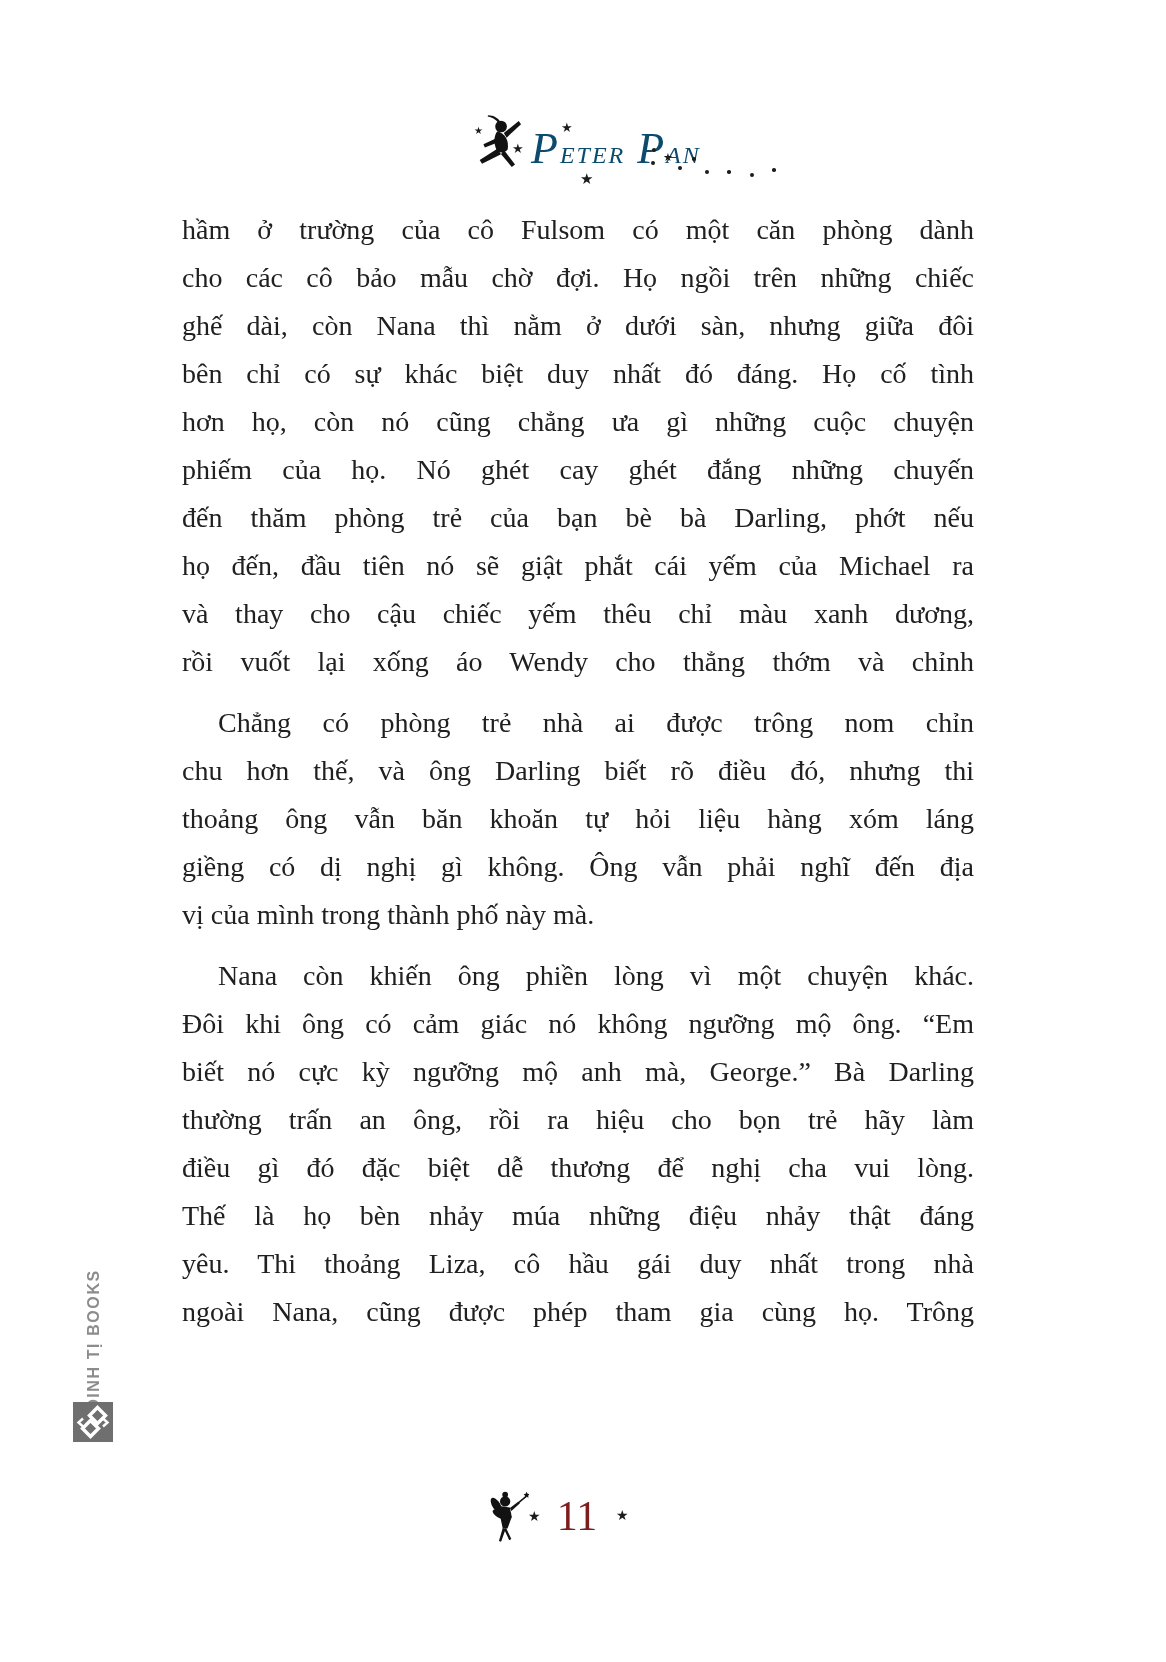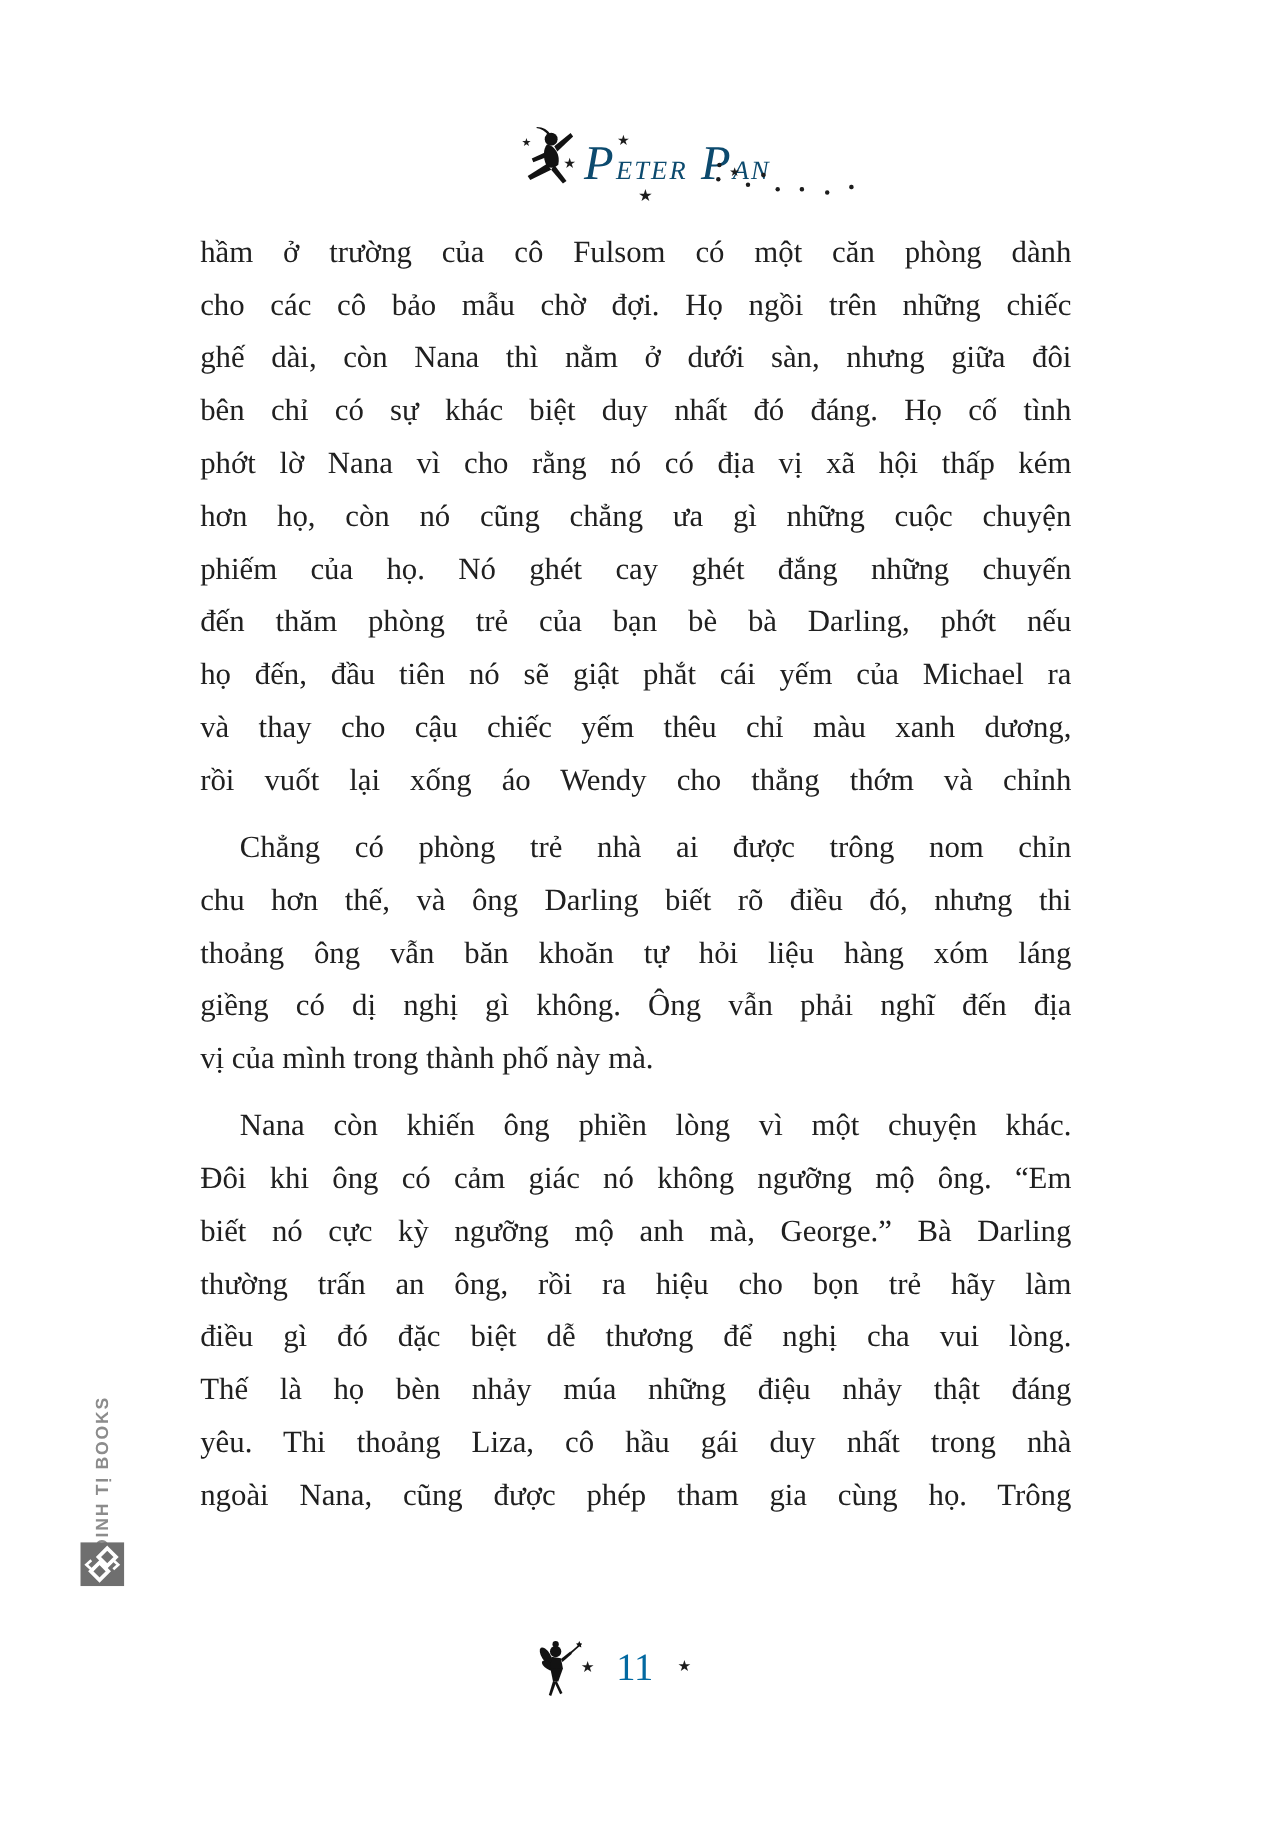--- a/index.html
+++ b/index.html
@@ -37,21 +37,21 @@
     font-size:16px; font-weight:700; letter-spacing:1.6px;
     color:#8c8c8c; white-space:nowrap;
   }
   .brand-logo { position:absolute; left:73px; top:1402px; }
 
   
   .footer-fairy { position:absolute; left:487px; top:1490px; }
   .fstar { position:absolute; line-height:1; font-size:14px; color:#1c1c1c; }
   .page-number {
     position:absolute; left:552px; top:1498px; width:50px;
-    text-align:center; font-size:35px; color:#0369a1; line-height:36px;
+    text-align:center; font-size:42px; color:#7f1d1d; line-height:36px;
   }
 </style>
 </head>
 <body>
 
 <div class="page">
 
   <svg class="peter-svg" width="52" height="64" viewBox="0 0 56 68" fill="#121212" xmlns="http://www.w3.org/2000/svg">
     <path d="M13,1 C19,1 24,4 26.5,8.5 L24.5,9.5 C21,5 17,3 12.5,2.2 Z"></path>
     <circle cx="27" cy="13" r="6.3"></circle>
@@ -81,21 +81,20 @@
   <div class="hdot" style="left:750px; top:173px; width:4px;  height:4px;"></div>
   <div class="hdot" style="left:772px; top:168px; width:3.5px;height:3.5px;"></div>
 
   <div class="textblock">
 
     <div class="para">
       <div class="line">hầm ở trường của cô Fulsom có một căn phòng dành</div>
       <div class="line">cho các cô bảo mẫu chờ đợi. Họ ngồi trên những chiếc</div>
       <div class="line">ghế dài, còn Nana thì nằm ở dưới sàn, nhưng giữa đôi</div>
       <div class="line">bên chỉ có sự khác biệt duy nhất đó đáng. Họ cố tình</div>
-      <div class="line">phớt lờ Nana vì cho rằng nó có địa vị xã hội thấp kém</div>
       <div class="line">hơn họ, còn nó cũng chẳng ưa gì những cuộc chuyện</div>
       <div class="line">phiếm của họ. Nó ghét cay ghét đắng những chuyến</div>
       <div class="line">đến thăm phòng trẻ của bạn bè bà Darling, phớt nếu</div>
       <div class="line">họ đến, đầu tiên nó sẽ giật phắt cái yếm của Michael ra</div>
       <div class="line">và thay cho cậu chiếc yếm thêu chỉ màu xanh dương,</div>
       <div class="line">rồi vuốt lại xống áo Wendy cho thẳng thớm và chỉnh</div>
     </div>
 
     <div class="para">
       <div class="line indent">Chẳng có phòng trẻ nhà ai được trông nom chỉn</div>

